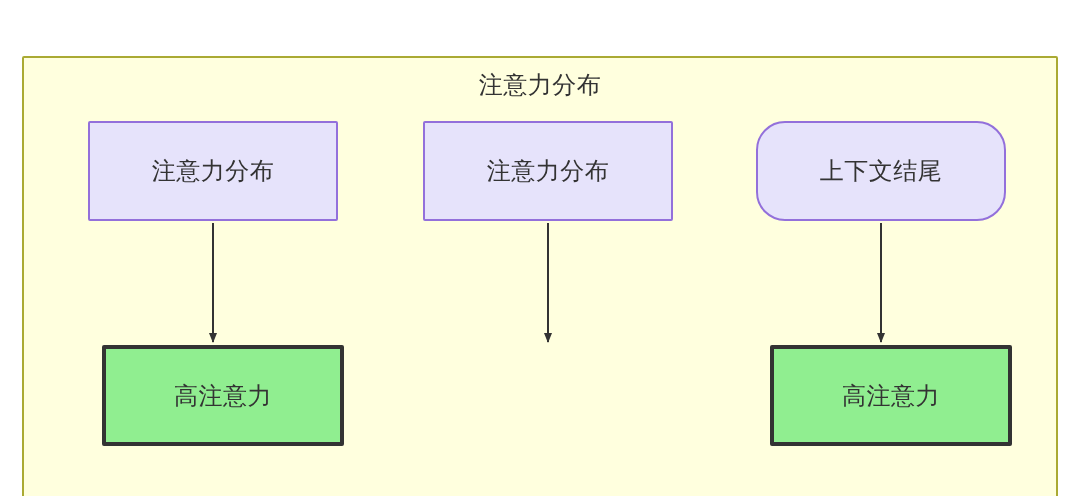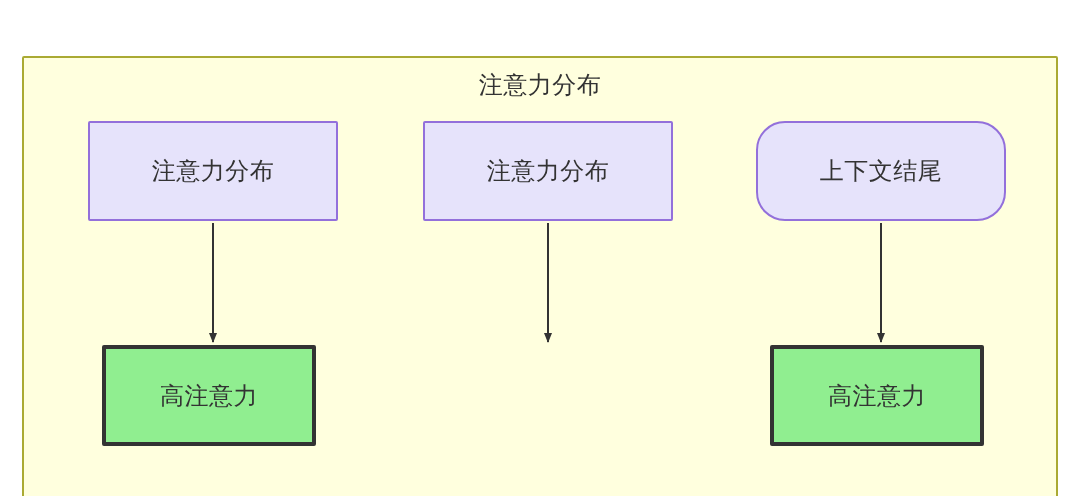--- a/index.html
+++ b/index.html
@@ -72,21 +72,21 @@
 
   .node.context {
     width: 250px;
     height: 100px;
     background: #e6e3fb;
     border: 2px solid #9370db;
     border-radius: 2px;
   }
 
   .node.attention {
-    width: 214px;
+    width: 242px;
     height: 101px;
     border: 4px solid #333333;
     border-radius: 2px;
   }
 
   .node.attention.high { background: #90ee90; }
   .node.attention.low  { background: #f99; }
 
   
   #node-ctx-start  { left: 88px;  top: 93px; }

